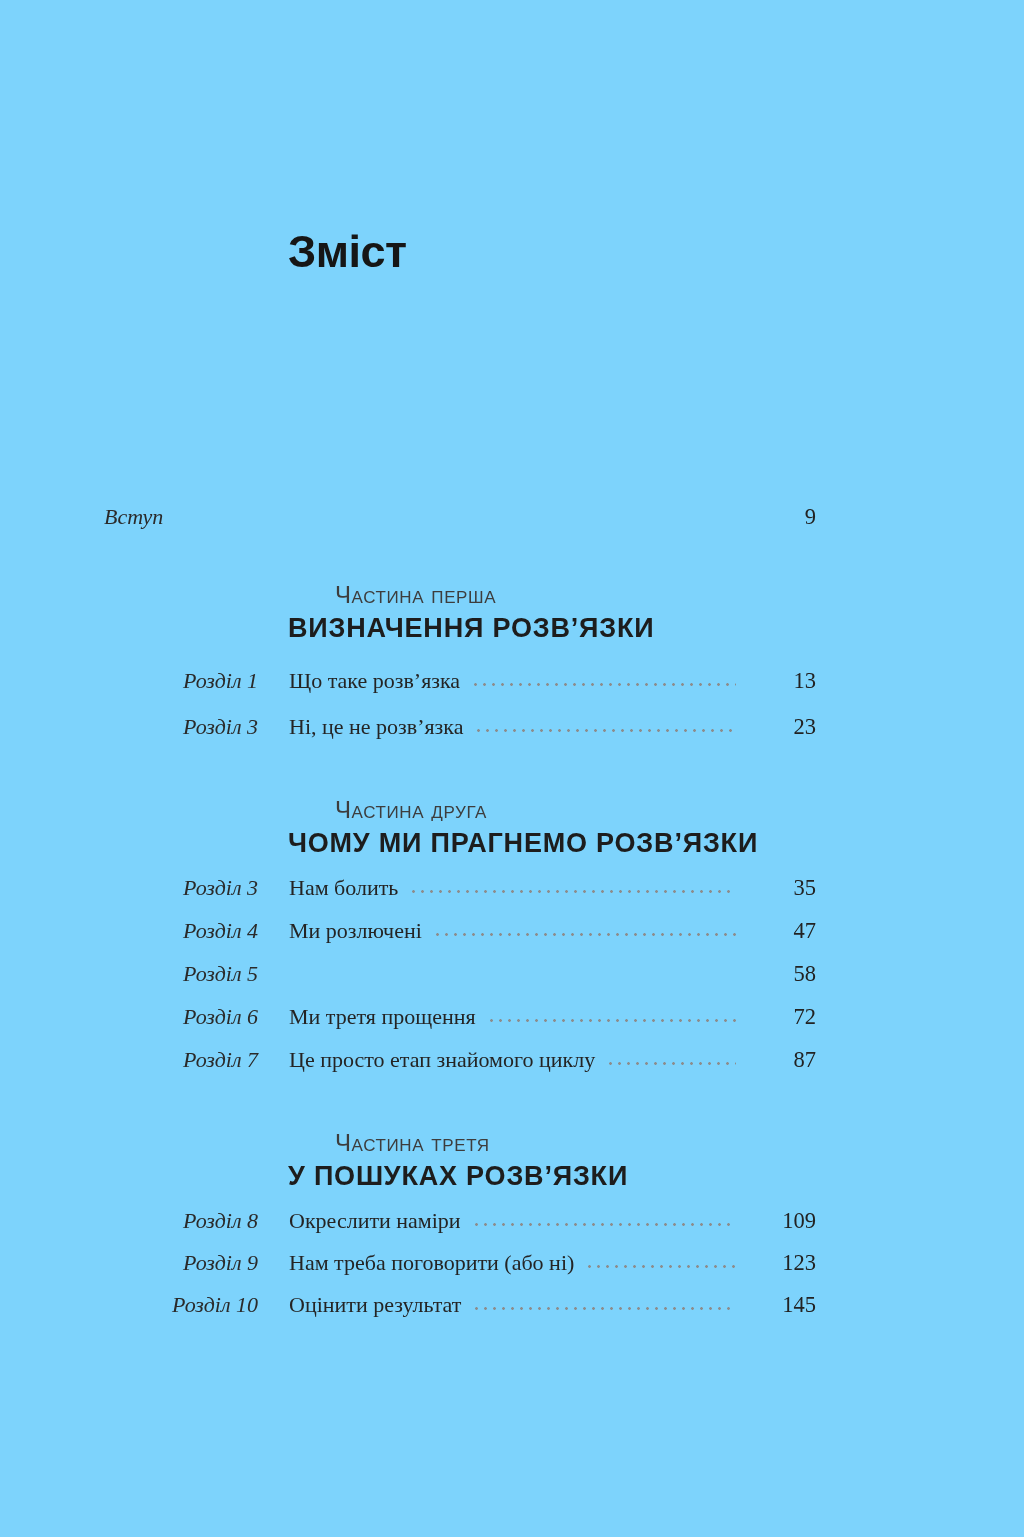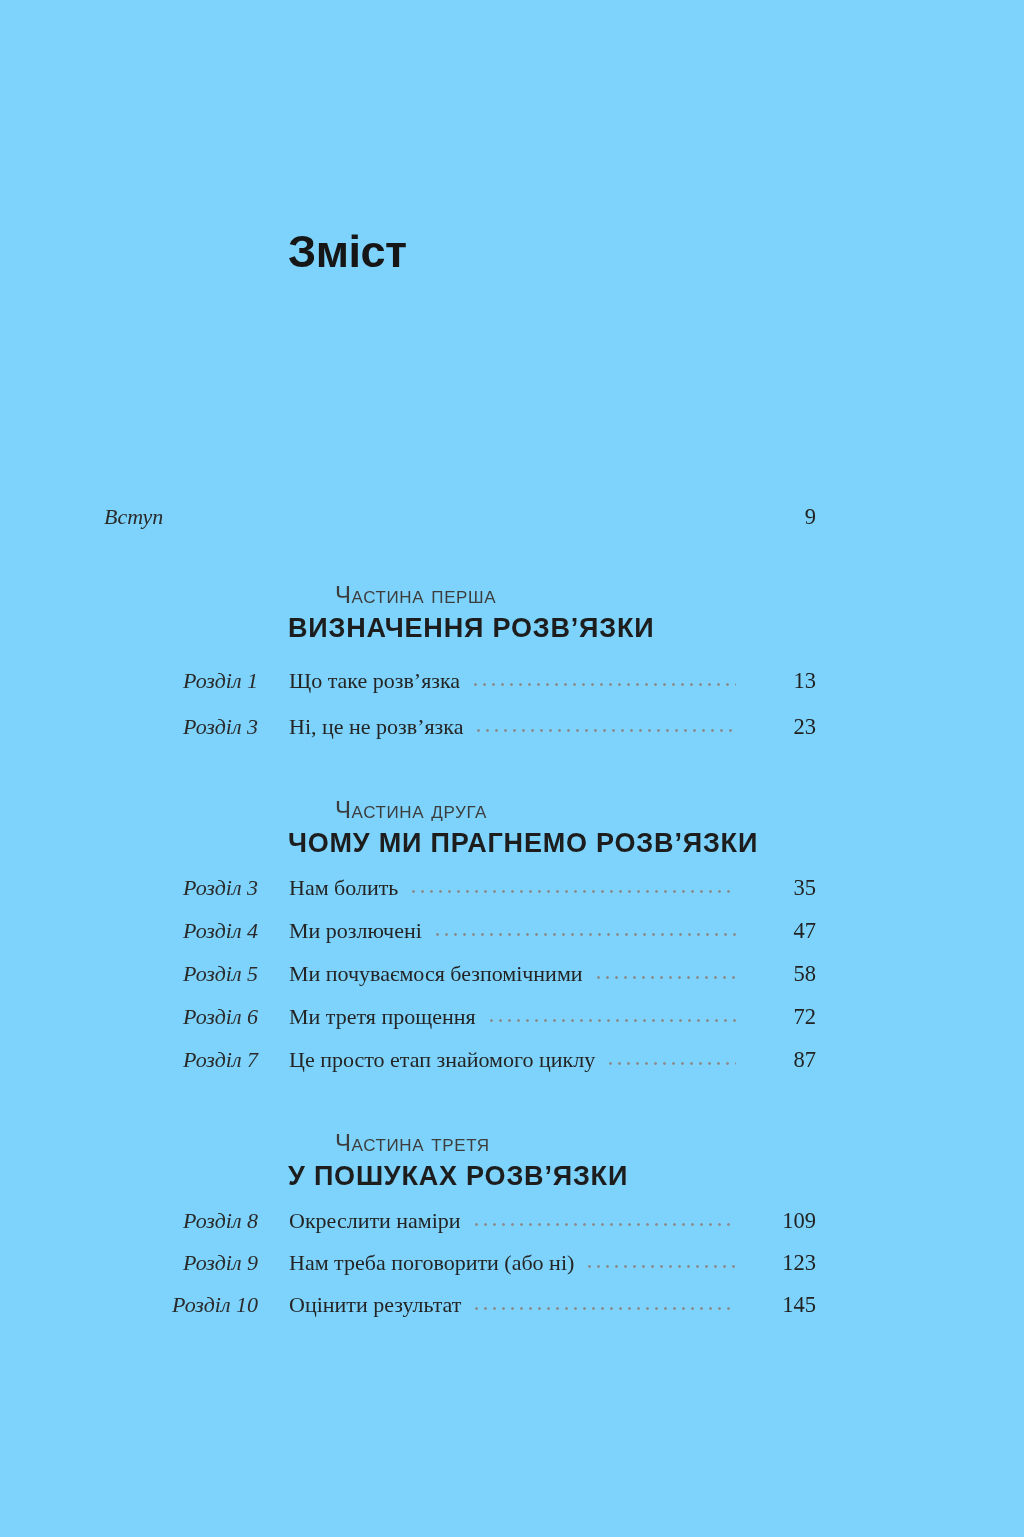--- a/index.html
+++ b/index.html
@@ -148,21 +148,20 @@
     <span class="row-label">Розділ 4</span>
     <span class="row-main">
       <span class="chapter-title">Ми розлючені</span>
       <span class="leader"></span>
     </span>
     <span class="page-num">47</span>
   </div>
   <div class="row" style="top:951px">
     <span class="row-label">Розділ 5</span>
     <span class="row-main">
-      <span class="chapter-title">Ми почуваємося безпомічними</span>
       <span class="leader"></span>
     </span>
     <span class="page-num">58</span>
   </div>
   <div class="row" style="top:994px">
     <span class="row-label">Розділ 6</span>
     <span class="row-main">
       <span class="chapter-title">Ми третя прощення</span>
       <span class="leader"></span>
     </span>

